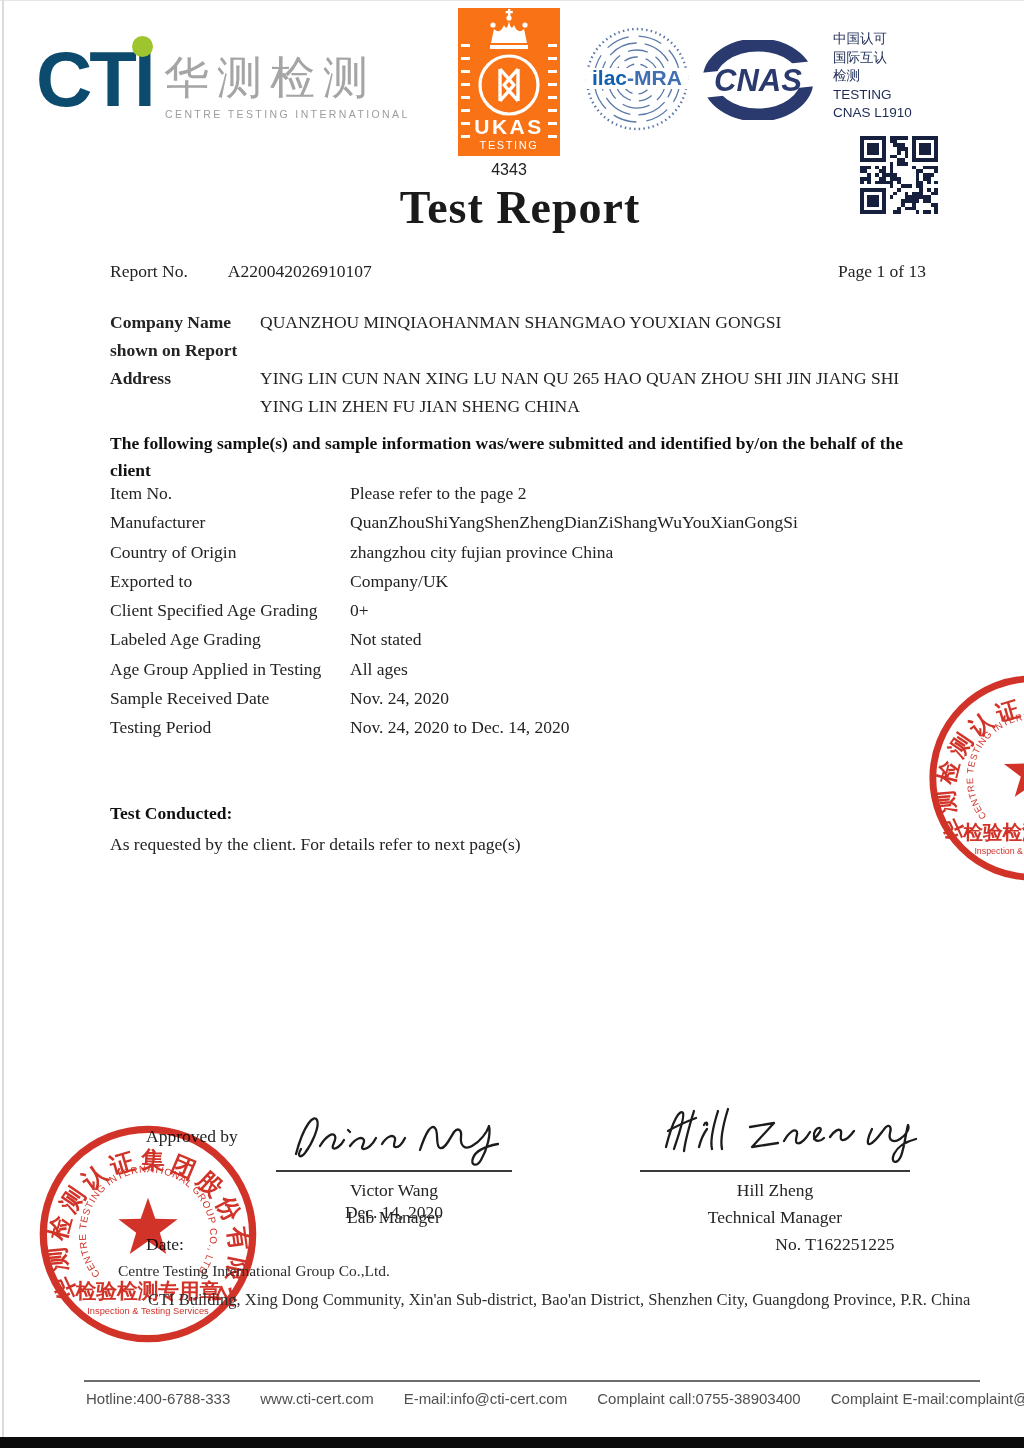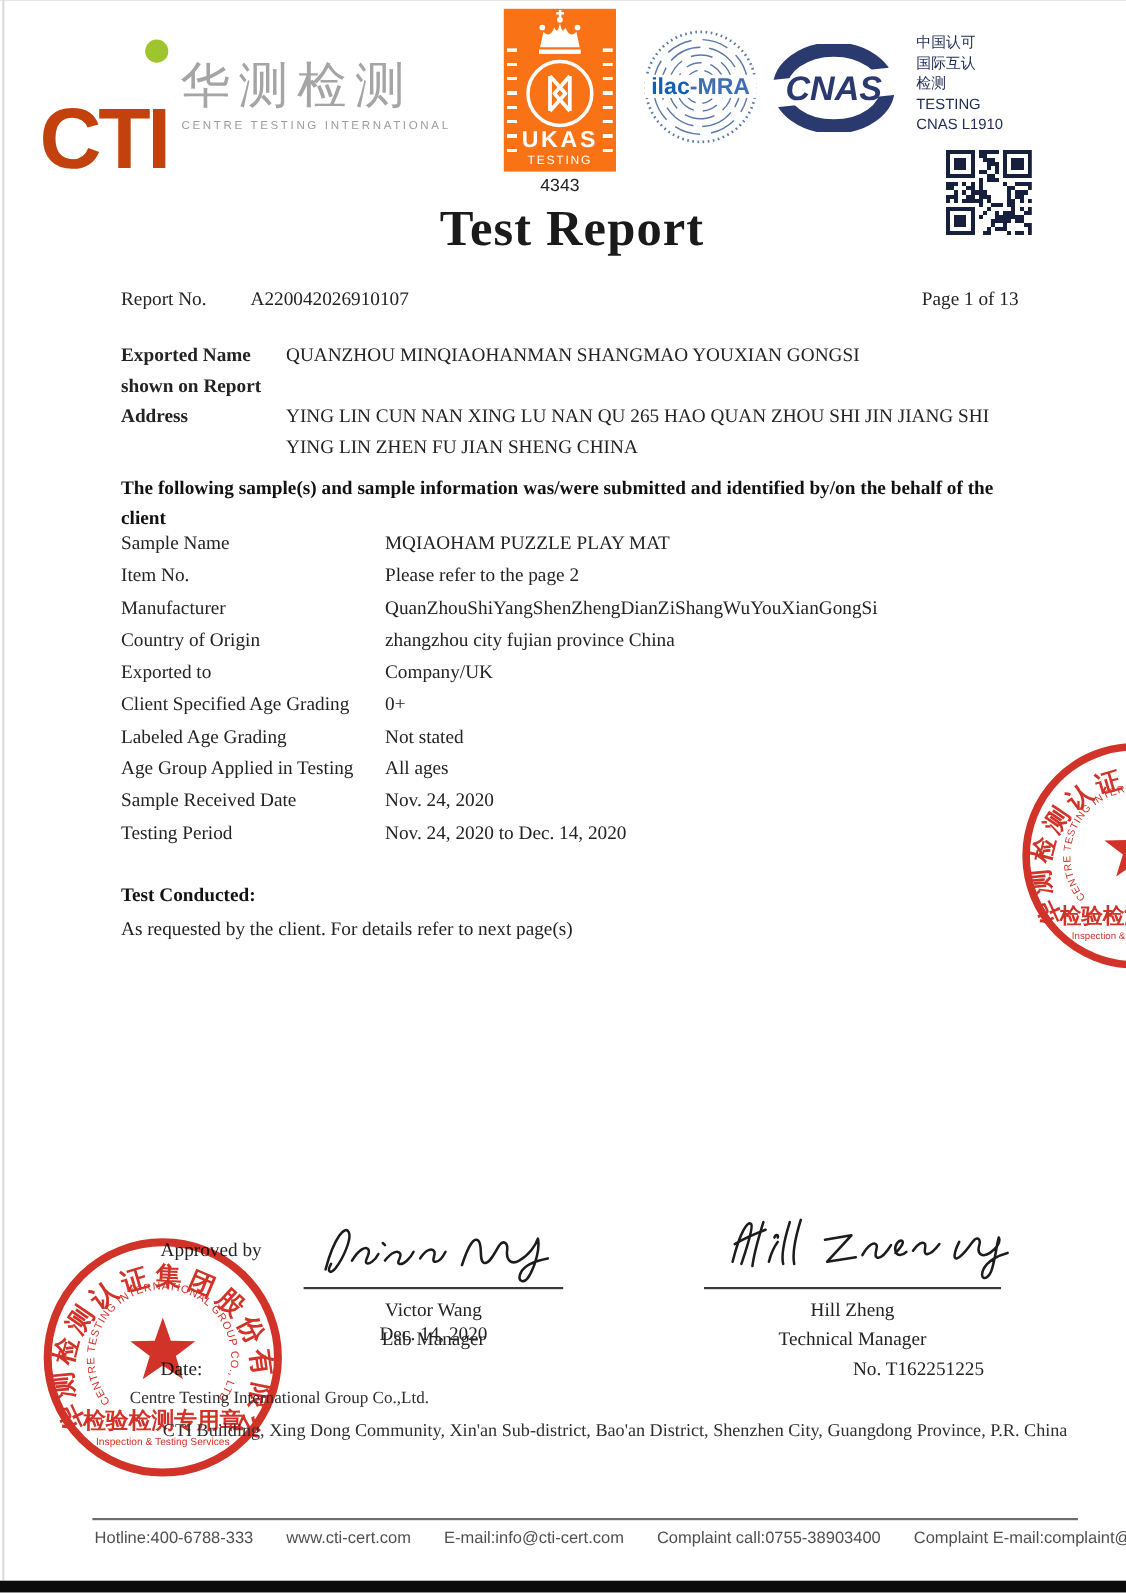--- a/index.html
+++ b/index.html
@@ -8,21 +8,21 @@
   .abs{position:absolute;}
 
   
   .edge-left{left:2px;top:0;width:2px;height:1437px;background:#dcdcdc;}
   .edge-top{left:0;top:0;width:100%;height:1px;background:#e6e6e6;}
   .bottom-bar{left:0;top:1437px;width:100%;height:11px;background:#0b0b0b;}
 
   
   .cti-logo{left:36px;top:26px;width:345px;height:118px;}
   .cti-text{position:absolute;left:0;top:14px;font-family:"Liberation Sans",sans-serif;
-            font-weight:bold;font-size:78px;line-height:1;color:#c2410c;letter-spacing:-3px;margin-top:47px;}
+            font-weight:bold;font-size:78px;line-height:1;color:#0c4a6e;letter-spacing:-3px;}
   .cti-dot{position:absolute;left:96px;top:10px;width:21px;height:21px;border-radius:50%;background:#9fc52e;}
   .cti-cn{position:absolute;left:128px;top:30px;font-size:45px;line-height:1;color:#a5a5a5;letter-spacing:8px;white-space:nowrap;}
   .cti-sub{position:absolute;left:129px;top:82px;font-family:"Liberation Sans",sans-serif;
            font-size:10.5px;letter-spacing:2.4px;color:#9c9c9c;white-space:nowrap;}
 
   
   .ukas-badge{left:458px;top:8px;width:102px;height:148px;background:#f97316;}
   .ukas-ticks{position:absolute;top:36px;bottom:10px;width:9px;
               background:repeating-linear-gradient(to bottom,#fff 0 3px,transparent 3px 13px);}
   .ukas-ticks.l{left:3px;} .ukas-ticks.r{right:3px;}
@@ -295,41 +295,37 @@
   <div class="abs title">Test Report</div>
   <div class="abs report-row">
     <span>Report No.</span>
     <span class="report-no-value">A220042026910107</span>
     <span class="page-no">Page 1 of 13</span>
   </div>
 
   <div class="abs company-block">
     <div class="cb-row">
       <div class="cb-label">
-        <div>Exported Name</div>
+        <div>Company Name</div>
         <div>shown on Report</div>
       </div>
       <div class="cb-value">QUANZHOU MINQIAOHANMAN SHANGMAO YOUXIAN GONGSI</div>
     </div>
     <div class="cb-row">
       <div class="cb-label">Address</div>
       <div class="cb-value">
         <div>YING LIN CUN NAN XING LU NAN QU 265 HAO QUAN ZHOU SHI JIN JIANG SHI</div>
         <div>YING LIN ZHEN FU JIAN SHENG CHINA</div>
       </div>
     </div>
   </div>
 
   <div class="abs intro">The following sample(s) and sample information was/were submitted and identified by/on the behalf of the client</div>
 
   <div class="abs sample-table">
-    <div class="s-row">
-        <span class="s-label">Sample Name</span>
-        <span>MQIAOHAM PUZZLE PLAY MAT</span>
-      </div>
     <div class="s-row">
         <span class="s-label">Item No.</span>
         <span>Please refer to the page 2</span>
       </div>
     <div class="s-row">
         <span class="s-label">Manufacturer</span>
         <span>QuanZhouShiYangShenZhengDianZiShangWuYouXianGongSi</span>
       </div>
     <div class="s-row">
         <span class="s-label">Country of Origin</span>

